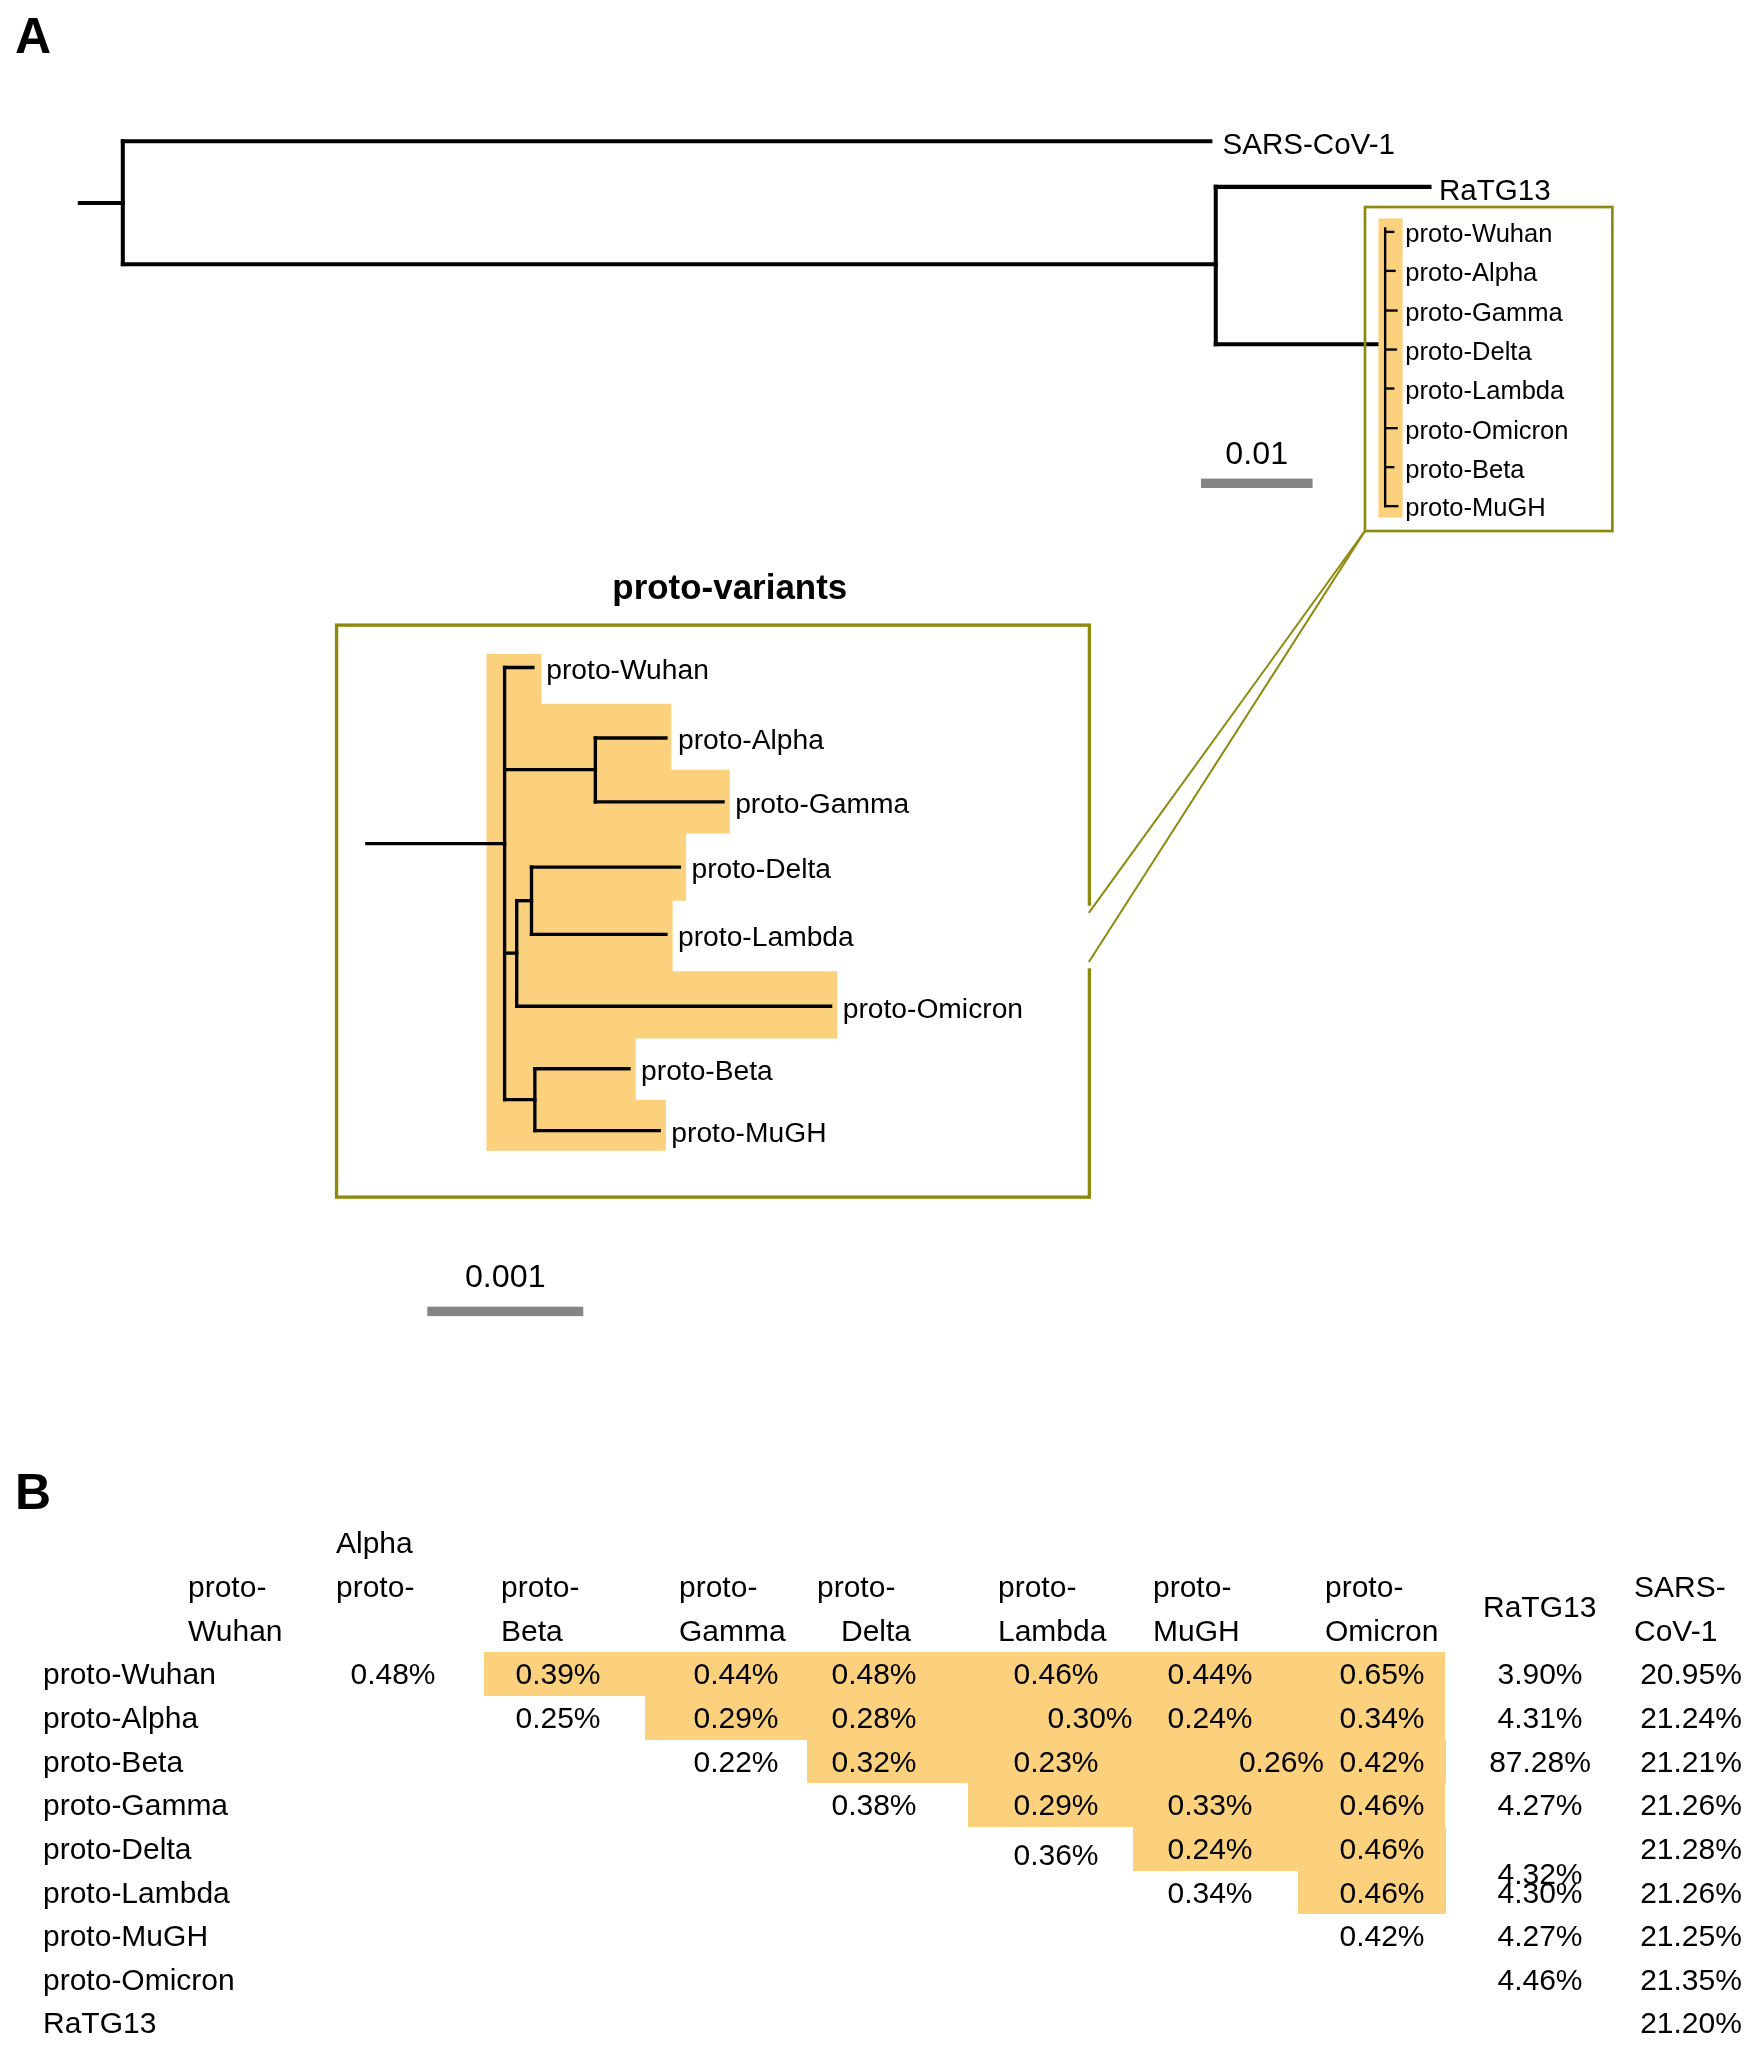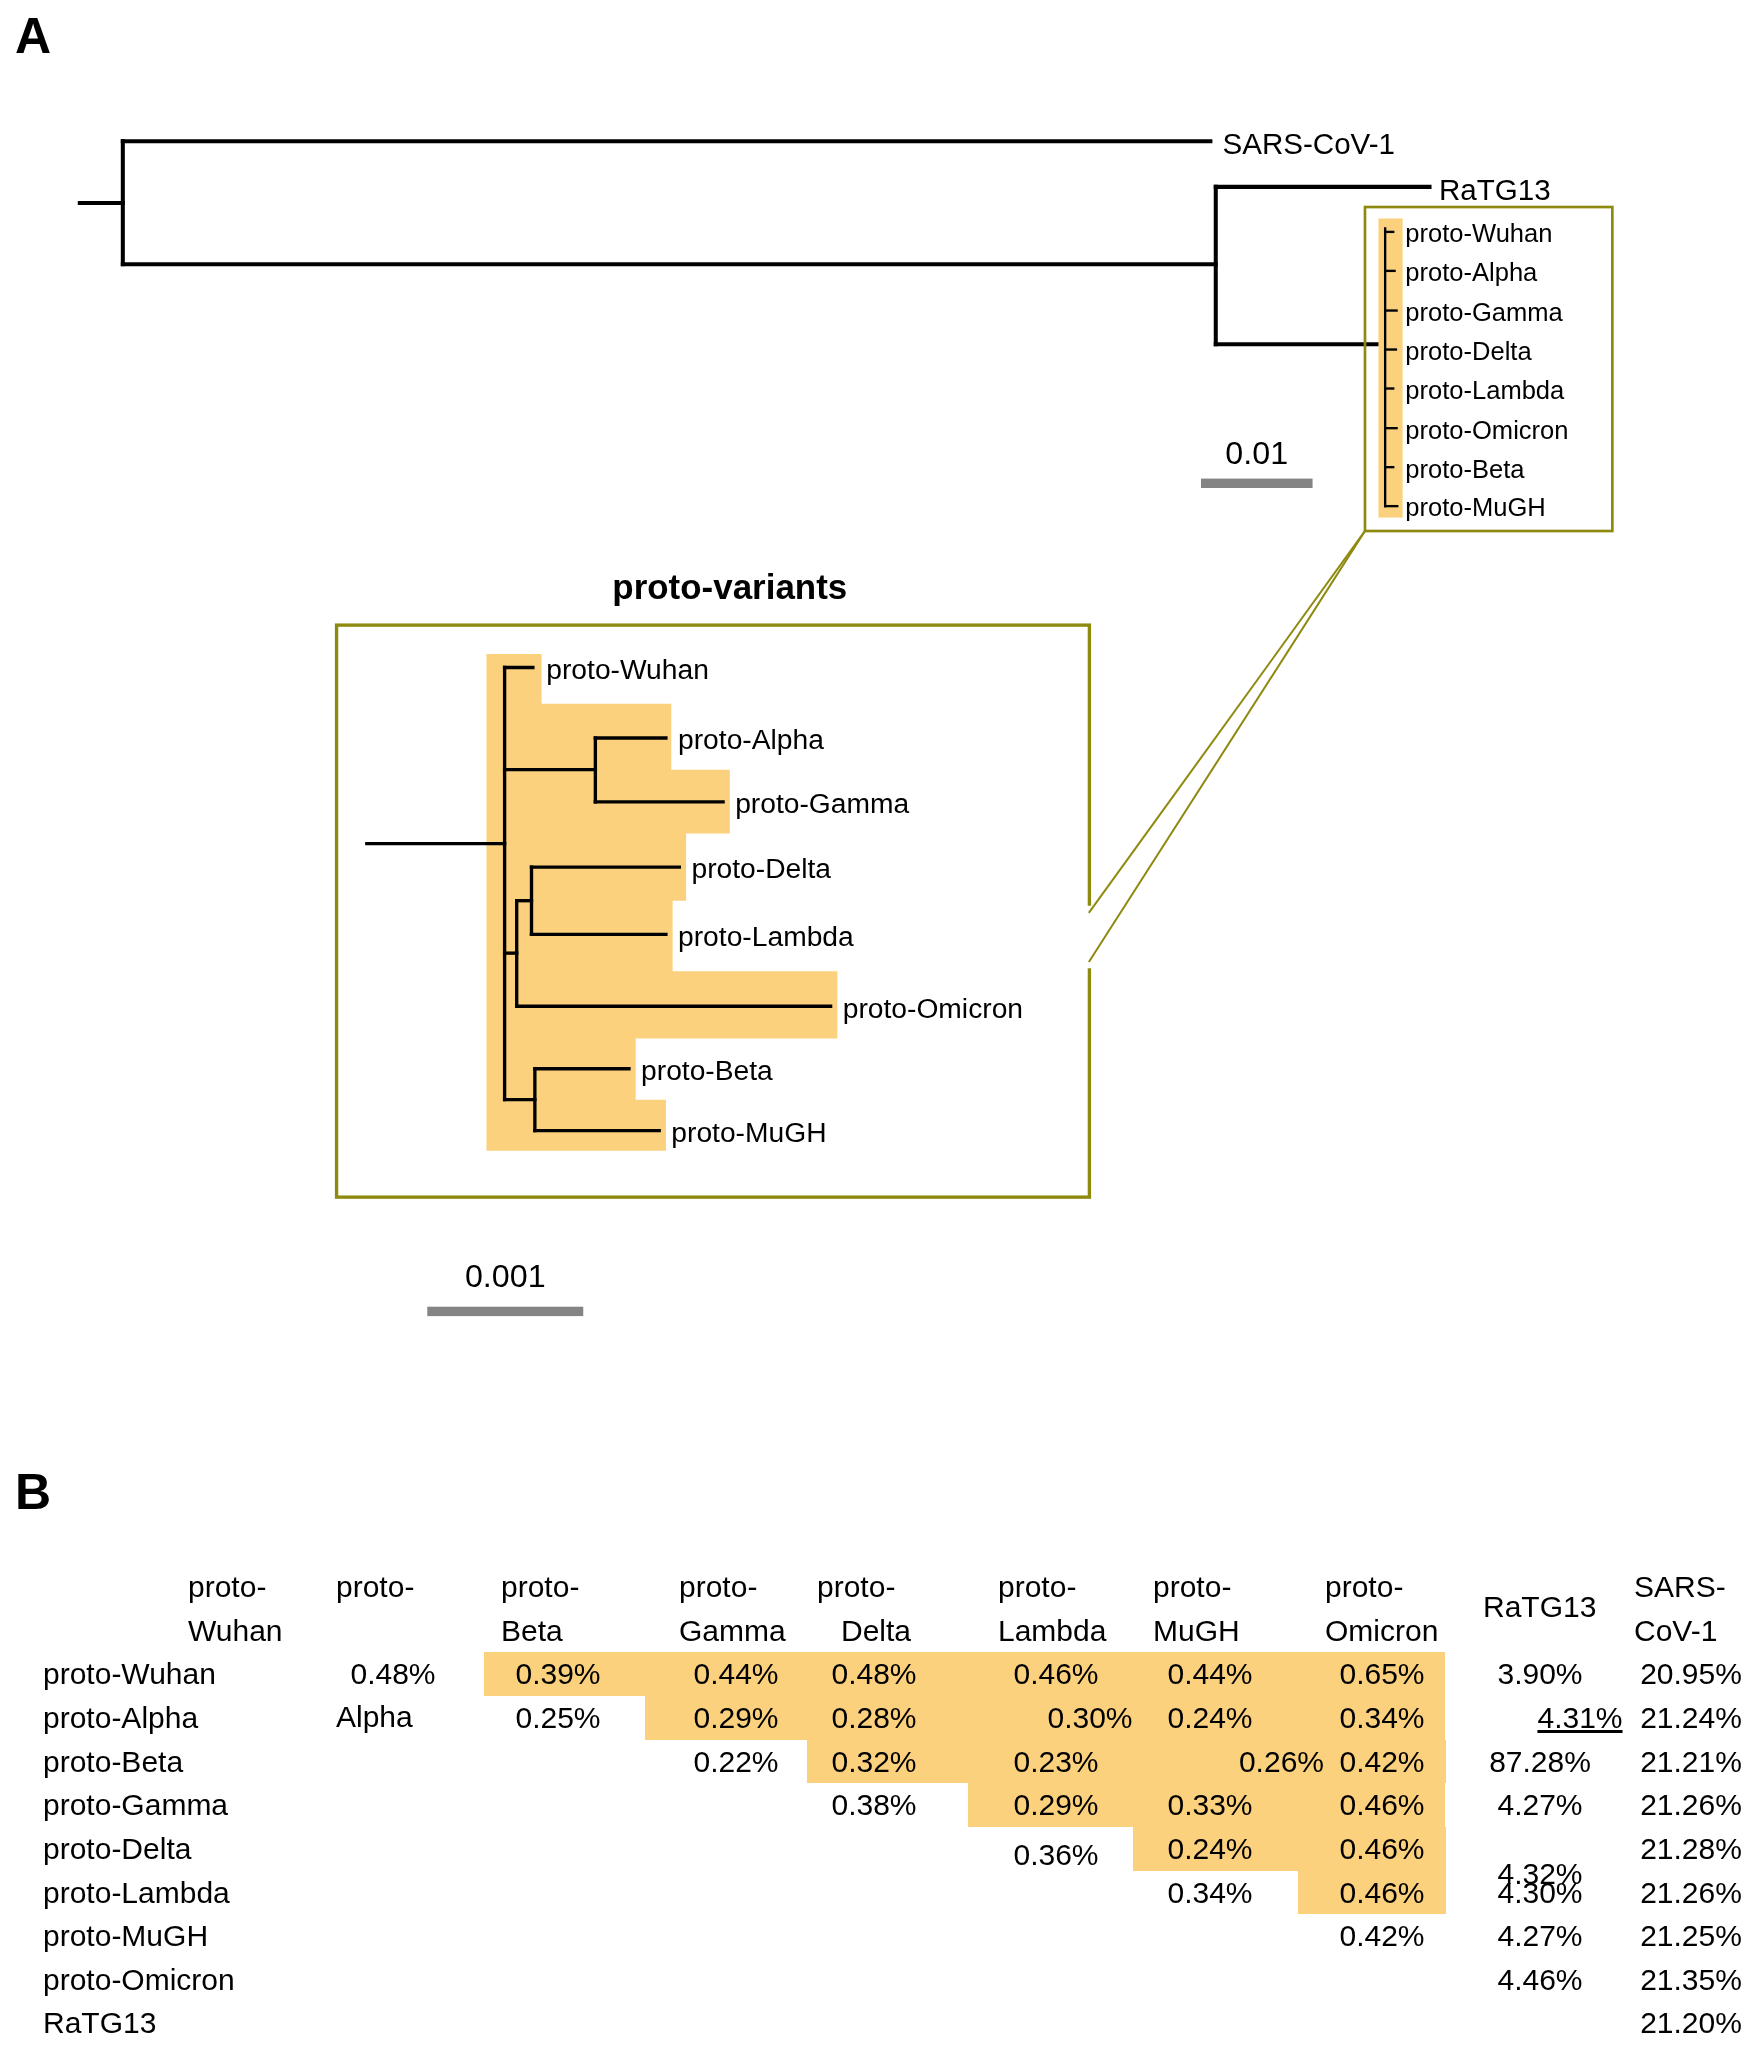--- a/index.html
+++ b/index.html
@@ -90,21 +90,21 @@
       <div class="hl" style="left: 484px; top: 1652px; width: 961px; height: 44px;"></div>
       <div class="hl" style="left: 645px; top: 1696px; width: 800px; height: 44px;"></div>
       <div class="hl" style="left: 807px; top: 1740px; width: 639px; height: 43px;"></div>
       <div class="hl" style="left: 968px; top: 1783px; width: 477px; height: 44px;"></div>
       <div class="hl" style="left: 1133px; top: 1827px; width: 313px; height: 44px;"></div>
       <div class="hl" style="left: 1298px; top: 1871px; width: 148px; height: 43px;"></div>
       <div class="hl" style="left: 1446px; top: 1914px; width: 0px; height: 44px;"></div>
       <div class="cell" style="left: 188px; top: 1570px;">proto-</div>
       <div class="cell" style="left: 188px; top: 1614px;">Wuhan</div>
       <div class="cell" style="left: 336px; top: 1570px;">proto-</div>
-      <div class="cell" style="left: 336px; top: 1700px;">Alpha</div>
+      <div class="cell" style="left: 336px; top: 1526px;">Alpha</div>
       <div class="cell" style="left: 501px; top: 1570px;">proto-</div>
       <div class="cell" style="left: 501px; top: 1614px;">Beta</div>
       <div class="cell" style="left: 679px; top: 1570px;">proto-</div>
       <div class="cell" style="left: 679px; top: 1614px;">Gamma</div>
       <div class="cell" style="left: 817px; top: 1570px;">proto-</div>
       <div class="cell" style="left: 817px; top: 1614px; margin-left: 24px;">Delta</div>
       <div class="cell" style="left: 998px; top: 1570px;">proto-</div>
       <div class="cell" style="left: 998px; top: 1614px;">Lambda</div>
       <div class="cell" style="left: 1153px; top: 1570px;">proto-</div>
       <div class="cell" style="left: 1153px; top: 1614px;">MuGH</div>
@@ -123,21 +123,21 @@
       <div class="cell center" style="left: 1308px; top: 1657px;">0.65%</div>
       <div class="cell center" style="left: 1466px; top: 1657px;">3.90%</div>
       <div class="cell center" style="left: 1617px; top: 1657px;">20.95%</div>
       <div class="cell" style="left: 43px; top: 1701px;">proto-Alpha</div>
       <div class="cell center" style="left: 484px; top: 1701px;">0.25%</div>
       <div class="cell center" style="left: 662px; top: 1701px;">0.29%</div>
       <div class="cell center" style="left: 800px; top: 1701px;">0.28%</div>
       <div class="cell center" style="left: 1016px; top: 1701px;">0.30%</div>
       <div class="cell center" style="left: 1136px; top: 1701px;">0.24%</div>
       <div class="cell center" style="left: 1308px; top: 1701px;">0.34%</div>
-      <div class="cell center" style="left: 1506px; top: 1701px; text-decoration: underline;">4.31%</div>
+      <div class="cell center" style="left: 1466px; top: 1701px;">4.31%</div>
       <div class="cell center" style="left: 1617px; top: 1701px;">21.24%</div>
       <div class="cell" style="left: 43px; top: 1745px;">proto-Beta</div>
       <div class="cell center" style="left: 662px; top: 1745px;">0.22%</div>
       <div class="cell center" style="left: 800px; top: 1745px;">0.32%</div>
       <div class="cell center" style="left: 982px; top: 1745px;">0.23%</div>
       <div class="cell center" style="left: 1176px; top: 1745px; text-align: right;">0.26%</div>
       <div class="cell center" style="left: 1308px; top: 1745px;">0.42%</div>
       <div class="cell center" style="left: 1466px; top: 1745px;">87.28%</div>
       <div class="cell center" style="left: 1617px; top: 1745px;">21.21%</div>
       <div class="cell" style="left: 43px; top: 1788px;">proto-Gamma</div>

